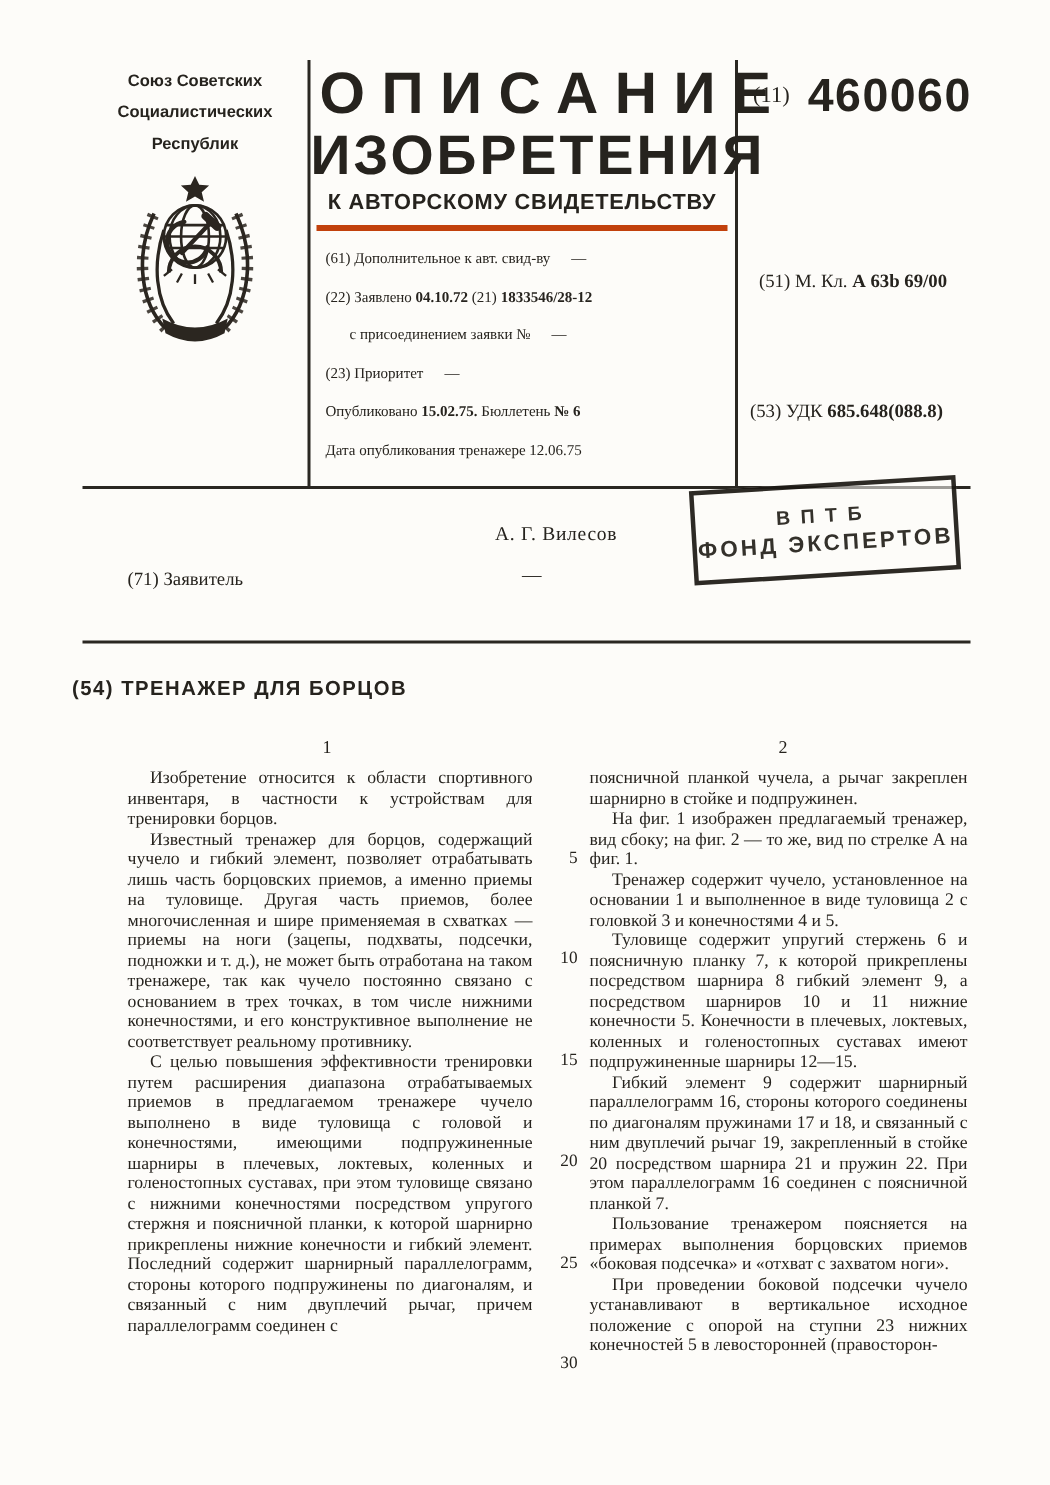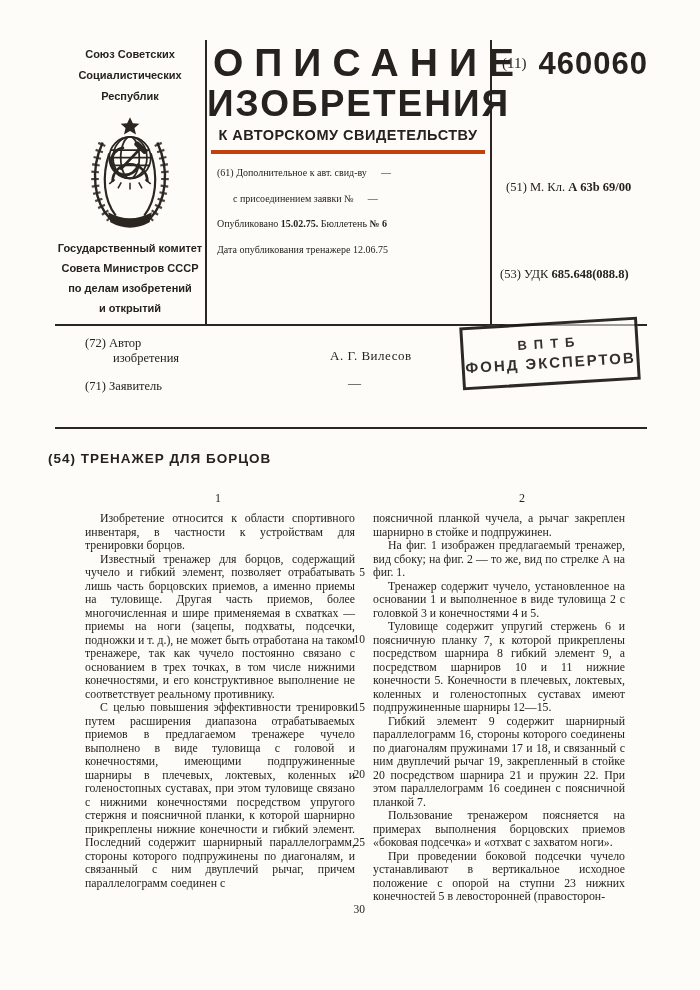--- a/index.html
+++ b/index.html
@@ -89,21 +89,21 @@
     position:absolute; left:0; top:451px; width:100%;
     text-align:left; font-family:"Liberation Sans", sans-serif;
     font-weight:bold; font-size:13.5px; letter-spacing:1px;margin-left:48px;
   }
 
   
   .body-text { position:absolute; left:85px; top:491px; width:560px; }
   .colnum { position:absolute; top:0; font-size:12px; }
   .colnum1 { left:130px; }
   .colnum2 { left:434px; }
-  .columns { display:flex; gap:18px; padding-top:21px; }
+  .columns { display:flex; gap:38px; padding-top:21px; }
   .col { font-size:11.8px; line-height:13.5px; text-align:justify; }
   .col1 { width:270px; }
   .col2 { width:252px; position:relative; }
   .col p { text-indent:15px; }
   .col p.noindent { text-indent:0; }
   .lineno {
     position:absolute; left:-34px; width:26px; text-align:right;
     font-size:11.5px; line-height:13.5px;
   }
 
@@ -146,37 +146,42 @@
           <path d="M32 96 C17 81 13 52 25 26" stroke-width="2.2"></path>
           <path d="M32 96 C17 81 13 52 25 26" stroke-width="7" stroke-dasharray="2 4.5" opacity="0.85"></path>
           <path d="M37 93 C26 79 24 57 31 36" stroke-width="2"></path>
           <path d="M68 96 C83 81 87 52 75 26" stroke-width="2.2"></path>
           <path d="M68 96 C83 81 87 52 75 26" stroke-width="7" stroke-dasharray="2 4.5" opacity="0.85"></path>
           <path d="M63 93 C74 79 76 57 69 36" stroke-width="2"></path>
         </g>
         <path d="M30 90 Q50 101 70 90 L68 99 Q50 109 32 99 Z" fill="#2b2620"></path>
       </svg>
     </div>
-    <div class="committee">Государственный комитет
-Совета Министров СССР
-по делам изобретений
-и открытий</div>
   </aside>
 
   <section class="center-head">
     <div class="doc-title1">ОПИСАНИЕ</div>
     <div class="doc-title2">ИЗОБРЕТЕНИЯ</div>
     <div class="doc-subtitle">К АВТОРСКОМУ СВИДЕТЕЛЬСТВУ</div>
 
     <div class="fields">
       <div class="field">
         <span>(61) Дополнительное к авт. свид-ву</span><span class="dash-val">—</span>
       </div>
+      <div class="field">
+        <span>(22) Заявлено</span>
+        <b>04.10.72</b>
+        <span>(21)</span>
+        <b>1833546/28-12</b>
+      </div>
       <div class="field indent">
         <span>с присоединением заявки №</span><span class="dash-val">—</span>
+      </div>
+      <div class="field">
+        <span>(23) Приоритет</span><span class="dash-val">—</span>
       </div>
       <div class="field">
         <span>Опубликовано</span>
         <b>15.02.75.</b>
         <span>Бюллетень</span>
         <b>№ 6</b>
       </div>
       <div class="field">
         <span>Дата опубликования тренажере</span>
         <span>12.06.75</span>
@@ -189,24 +194,20 @@
   </div>
   <div class="f51">
     <span>(51) М. Кл.</span>
     <span class="val-bold">А 63b 69/00</span>
   </div>
   <div class="f53">
     <span>(53) УДК</span>
     <span class="val-bold">685.648(088.8)</span>
   </div>
 
-  <div class="f72">
-    <span>(72) Автор</span>
-    <span class="l2">изобретения</span>
-  </div>
   <div class="author-name">А. Г. Вилесов</div>
   <div class="f71">(71) Заявитель</div>
   <div class="applicant-val">—</div>
 
   <div class="stamp">
     <span class="stamp-l1">ВПТБ</span>
     <span class="stamp-l2">ФОНД ЭКСПЕРТОВ</span>
   </div>
 
   <div class="invention-title">(54) ТРЕНАЖЕР ДЛЯ БОРЦОВ</div>

